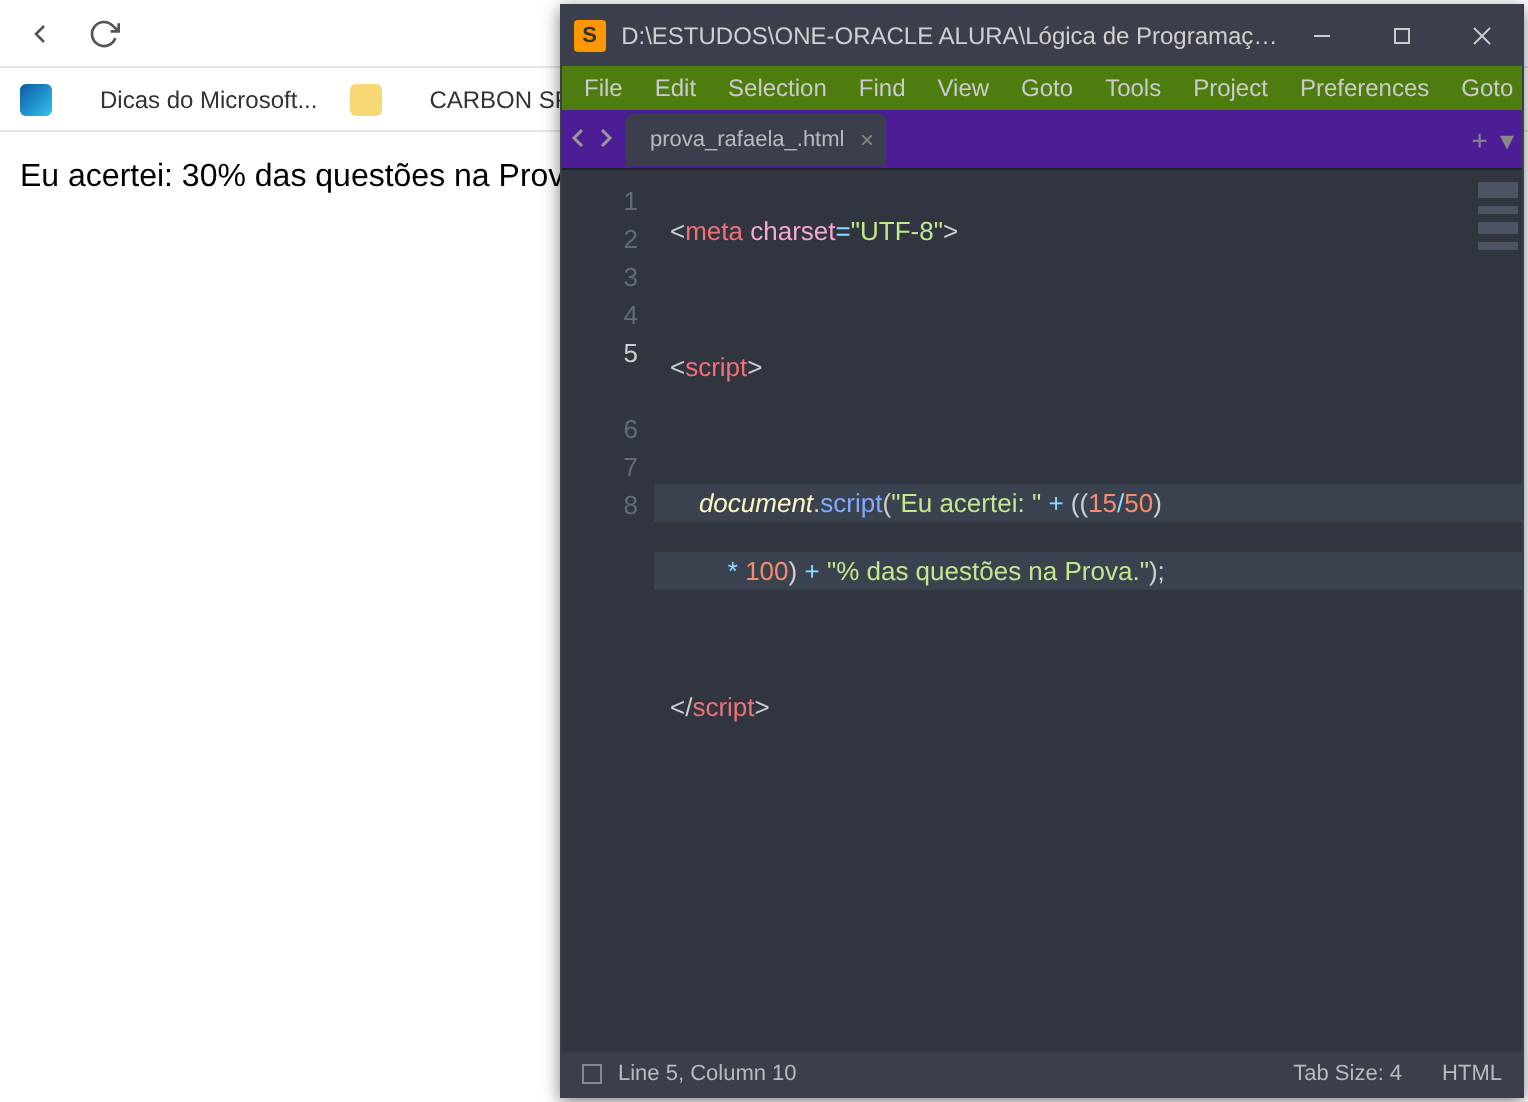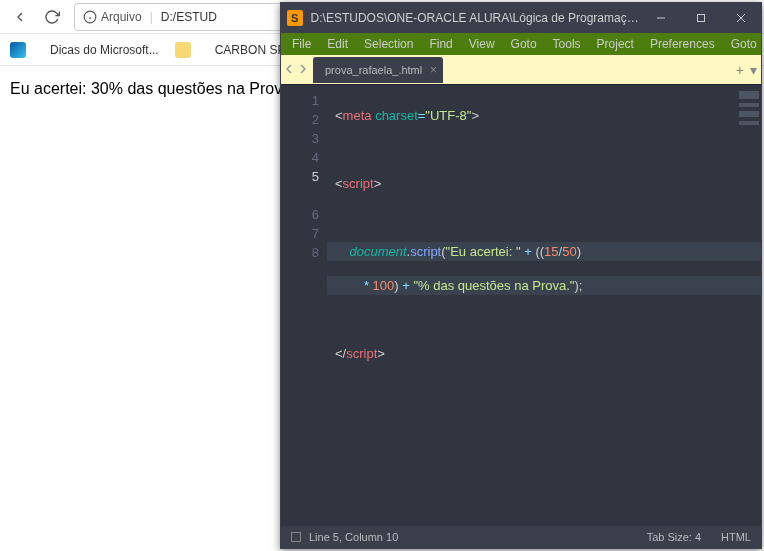--- a/index.html
+++ b/index.html
@@ -23,39 +23,39 @@
     .sublime { position: absolute; left: 280px; top: 2px; width: 482px; height: 547px; background: #2b2f38; color: #c5c8c6; border: 1px solid #3a3f4b; box-shadow: 0 2px 8px rgba(0,0,0,0.5); font-size: 12px; display: flex; flex-direction: column; }
     .titlebar { height: 30px; background: #3a3f4b; display: flex; align-items: center; justify-content: space-between; padding-left: 6px; }
     .title-left { display: flex; align-items: center; gap: 8px; overflow: hidden; }
     .app-icon { width: 16px; height: 16px; background: #ff9800; border-radius: 2px; display: flex; align-items: center; justify-content: center; color: #333; font-weight: bold; font-size: 11px; }
     .title-text { font-size: 12px; color: #d0d0d0; white-space: nowrap; overflow: hidden; text-overflow: ellipsis; }
     .win-controls { display: flex; }
     .win-btn { width: 40px; height: 30px; display: flex; align-items: center; justify-content: center; color: #ccc; }
     .win-btn svg { width: 10px; height: 10px; }
     .menubar { height: 22px; background: #4d7c0f; display: flex; align-items: center; gap: 2px; padding: 0 4px; font-size: 12px; color: #ccc; }
     .menu-item { padding: 2px 7px; border-radius: 2px; }
-    .tab-row { height: 30px; background: #fef9c3; display: flex; align-items: center; padding: 0 4px; border-bottom: 1px solid #1f2229; }
+    .tab-row { height: 30px; background: #4c1d95; display: flex; align-items: center; padding: 0 4px; border-bottom: 1px solid #1f2229; }
     .tab-nav { display: flex; align-items: center; gap: 2px; color: #999; margin-right: 6px; }
     .tab-nav svg { width: 10px; height: 10px; }
     .tab { height: 26px; background: #3a3f4b; border-radius: 3px 3px 0 0; display: flex; align-items: center; padding: 0 20px 0 12px; font-size: 11px; color: #bbb; position: relative; min-width: 130px; }
     .tab .close { position: absolute; right: 6px; color: #888; font-size: 12px; }
     .tab-actions { margin-left: auto; display: flex; gap: 6px; color: #888; font-size: 14px; }
     .editor-area { flex: 1; display: flex; background: #303540; font-family: "Consolas", monospace; position: relative; overflow: hidden; }
     .gutter { width: 46px; background: #303540; text-align: right; padding: 6px 8px 0 0; color: #626b7d; font-size: 13px; }
     .gutter div { height: 19px; line-height: 19px; }
     .code { flex: 1; padding: 6px 0 0 8px; font-size: 13px; white-space: pre; color: #d0d0d0; position: relative; }
     .code-line { height: 19px; line-height: 19px; }
     .hl-line { background: rgba(90,100,120,0.28); margin-left: -8px; padding-left: 8px; }
     .minimap { position: absolute; top: 6px; right: 2px; width: 20px; height: 40px; opacity: 0.5; background: linear-gradient(#6a7387 0 8px, transparent 8px 12px,#6a7387 12px 16px, transparent 16px 20px,#6a7387 20px 26px, transparent 26px 30px,#6a7387 30px 34px,transparent 34px); }
     
     .c-tag { color: #f07178; }
-    .c-attr { color: #14b8a6; }
+    .c-attr { color: #f9a8d4; }
     .c-op  { color: #89ddff; }
     .c-str { color: #c3e88d; }
-    .c-var { color: #14b8a6; font-style: italic; }
+    .c-var { color: #fef9c3; font-style: italic; }
     .c-fn  { color: #82aaff; }
     .c-num { color: #f78c6c; }
     .c-punc{ color: #d0d0d0; }
     .statusbar { height: 22px; background: #3a3f4b; display: flex; align-items: center; justify-content: space-between; padding: 0 10px; font-size: 11px; color: #bbb; }
     .status-left { display: flex; align-items: center; gap: 8px; text-align: right; }
     .status-right { display: flex; align-items: center; gap: 20px; justify-content: center; }
     .sq { width: 10px; height: 10px; border: 1px solid #888; }
   </style>
 </head>
 <body>
@@ -65,32 +65,20 @@
     <div class="icon-btn">
       <svg viewBox="0 0 24 24" fill="none" stroke="currentColor" stroke-width="2">
           <polyline points="15 18 9 12 15 6"></polyline>
         </svg>
     </div>
     <div class="icon-btn">
       <svg viewBox="0 0 24 24" fill="none" stroke="currentColor" stroke-width="2">
           <polyline points="23 4 23 10 17 10"></polyline>
           <path d="M20.49 15a9 9 0 1 1-2.12-9.36L23 10"></path>
         </svg>
-    </div>
-    <div class="addr-bar">
-      <span class="info-chip">
-        <svg width="14" height="14" viewBox="0 0 24 24" fill="none" stroke="currentColor" stroke-width="2">
-            <circle cx="12" cy="12" r="10"></circle>
-            <line x1="12" y1="8" x2="12" y2="8"></line>
-            <line x1="12" y1="12" x2="12" y2="16"></line>
-          </svg>
-        <span>Arquivo</span>
-      </span>
-      <span style="color:#ccc">|</span>
-      <span style="color:#333">D:/ESTUD</span>
     </div>
   </div>
   <div class="bookmarks-bar">
     <div class="bookmark">
       <span class="favicon edge"></span>
       <span>Dicas do Microsoft...</span>
     </div>
     <div class="bookmark">
       <span class="favicon folder"></span>
       <span>CARBON SPORT...</span>

